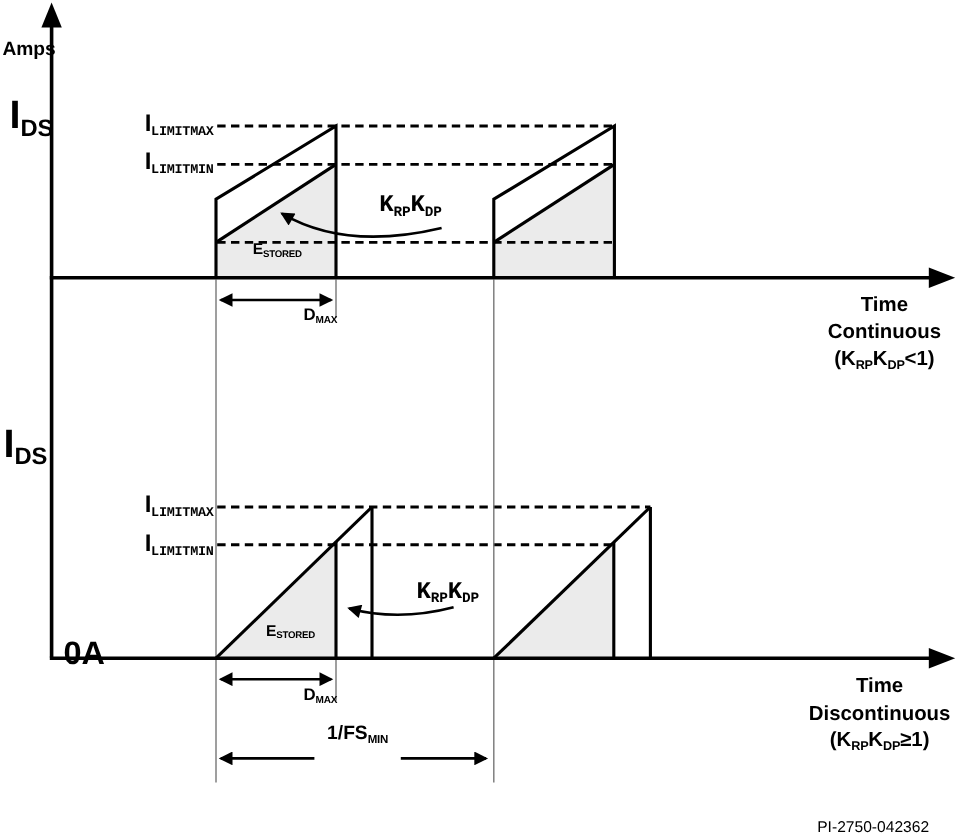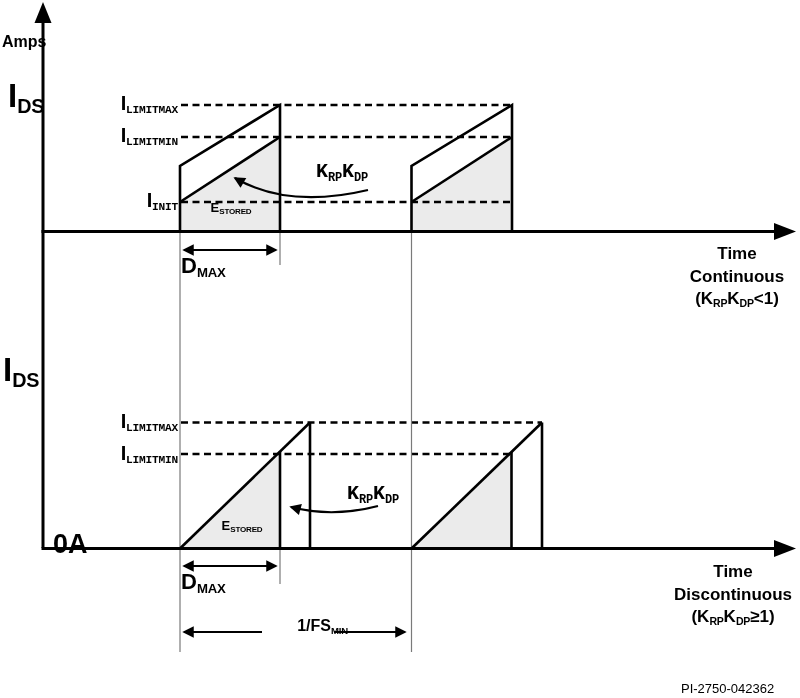--- a/index.html
+++ b/index.html
@@ -10,21 +10,21 @@
   #wave-svg{position:absolute;left:0;top:0;}
   .lbl{position:absolute;font-weight:bold;white-space:nowrap;line-height:1;color:#000;}
   .lbl sub{font-size:0.60em;vertical-align:-0.30em;letter-spacing:-0.2px;}
   .amps{font-size:16px;}
   .ids{font-size:33px;}
   .lim{font-size:20px;width:120px;text-align:right;letter-spacing:-0.3px;}
   .lim sub{font-size:0.56em;font-family:Liberation Mono, monospace;}
   .estored{font-size:13px;width:100px;text-align:center;}
   .estored sub{font-size:0.62em;margin-top:28px;}
   .krp{font-size:20px;font-family:Liberation Mono, monospace;}
-  .dmax{font-size:22px;width:100px;text-align:left;}
+  .dmax{font-size:14px;width:100px;text-align:right;}
   .fs{font-size:16px;width:100px;text-align:center;}
   .zero{font-size:27px;}
   .caption{font-size:17px;width:160px;text-align:center;line-height:22.5px;}
   .caption sub{font-size:0.62em;}
   .pi{font-size:13px;font-weight:normal;}
 </style>
 </head>
 <body>
 
 <div id="stage">
@@ -103,23 +103,20 @@
   <div class="lbl ids" style="left:8px;top:79px;">
     <span>I</span><sub>DS</sub>
   </div>
 
   <div class="lbl lim" style="left:58px;top:93px;">
     <span>I</span><sub>LIMITMAX</sub>
   </div>
   <div class="lbl lim" style="left:58px;top:125px;">
     <span>I</span><sub>LIMITMIN</sub>
   </div>
-  <div class="lbl lim" style="left:58px;top:190px;">
-    <span>I</span><sub>INIT</sub>
-  </div>
 
   <div class="lbl estored" style="left:181px;top:201px;">
     <span>E</span><sub>STORED</sub>
   </div>
 
   <div class="lbl krp" style="left:316px;top:162px;">
     <span>K</span><sub>RP</sub><span>K</span><sub>DP</sub>
   </div>
 
   <div class="lbl dmax" style="left:181px;top:255px;">
@@ -152,21 +149,21 @@
   <div class="lbl krp" style="left:347px;top:484px;">
     <span>K</span><sub>RP</sub><span>K</span><sub>DP</sub>
   </div>
 
   <div class="lbl zero" style="left:6px;top:531px;margin-left:47px;">0A</div>
 
   <div class="lbl dmax" style="left:181px;top:571px;">
     <span>D</span><sub>MAX</sub>
   </div>
 
-  <div class="lbl fs" style="left:248px;top:618px;text-align:right;">
+  <div class="lbl fs" style="left:248px;top:604px;">
     <span>1/</span><span>FS</span><sub>MIN</sub>
   </div>
 
   <div class="lbl caption" style="left:653px;top:561px;">
     <div>Time</div>
     <div>Discontinuous</div>
     <div>
       <span>(K</span><sub>RP</sub><span>K</span><sub>DP</sub><span>≥1)</span>
     </div>
   </div>

